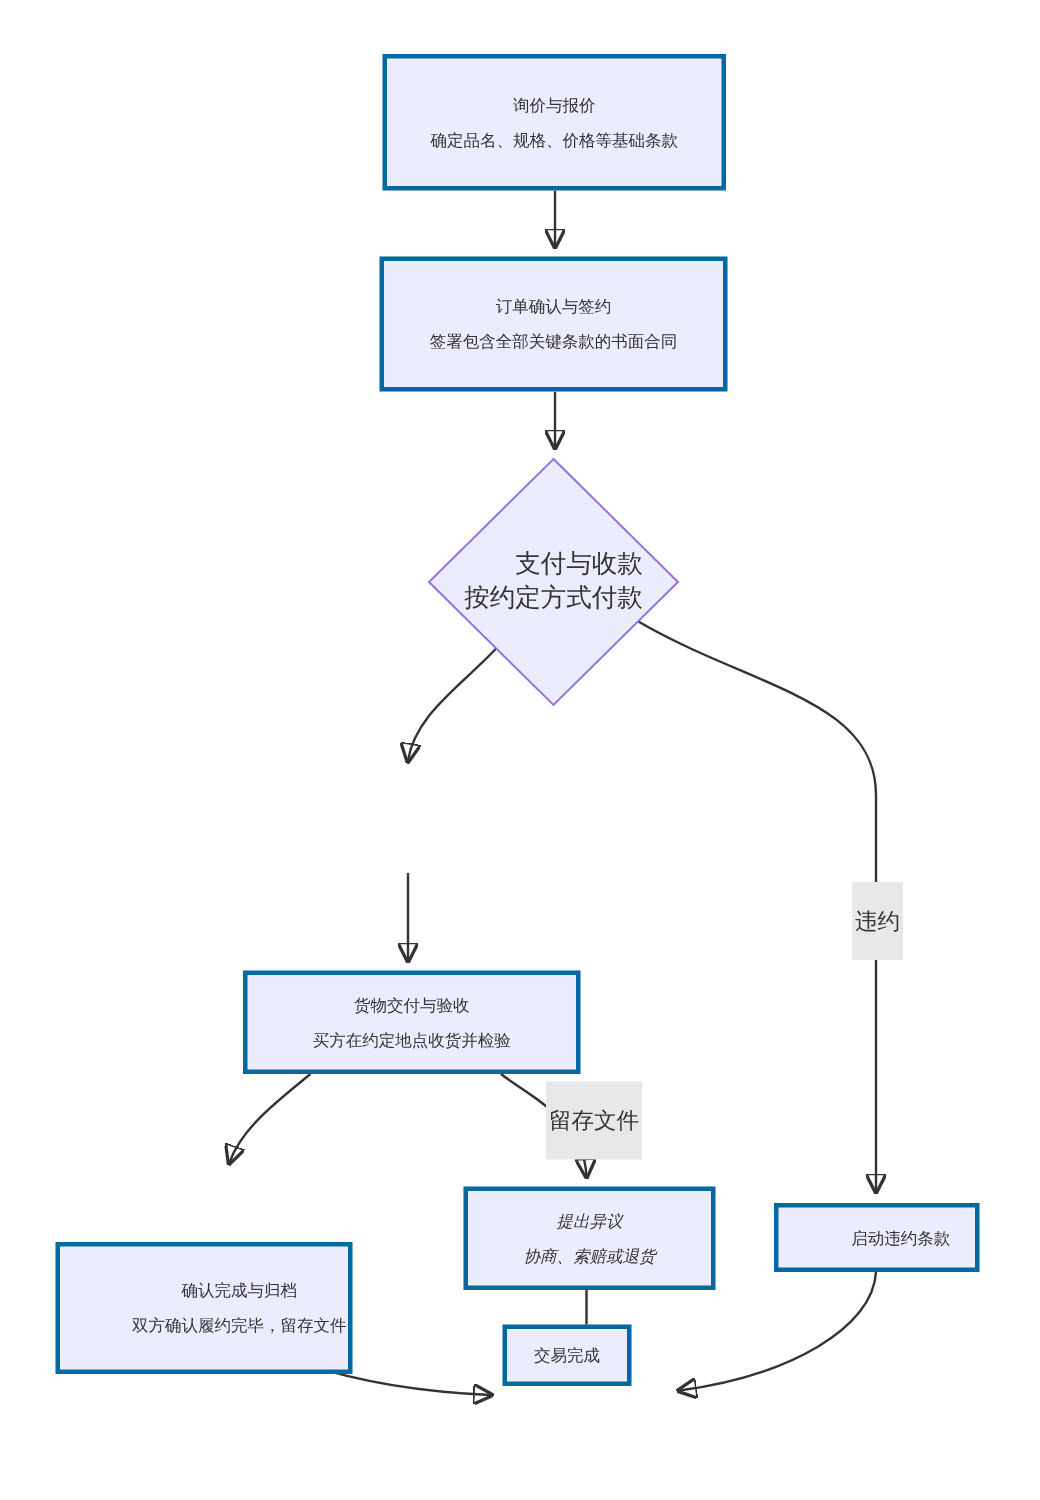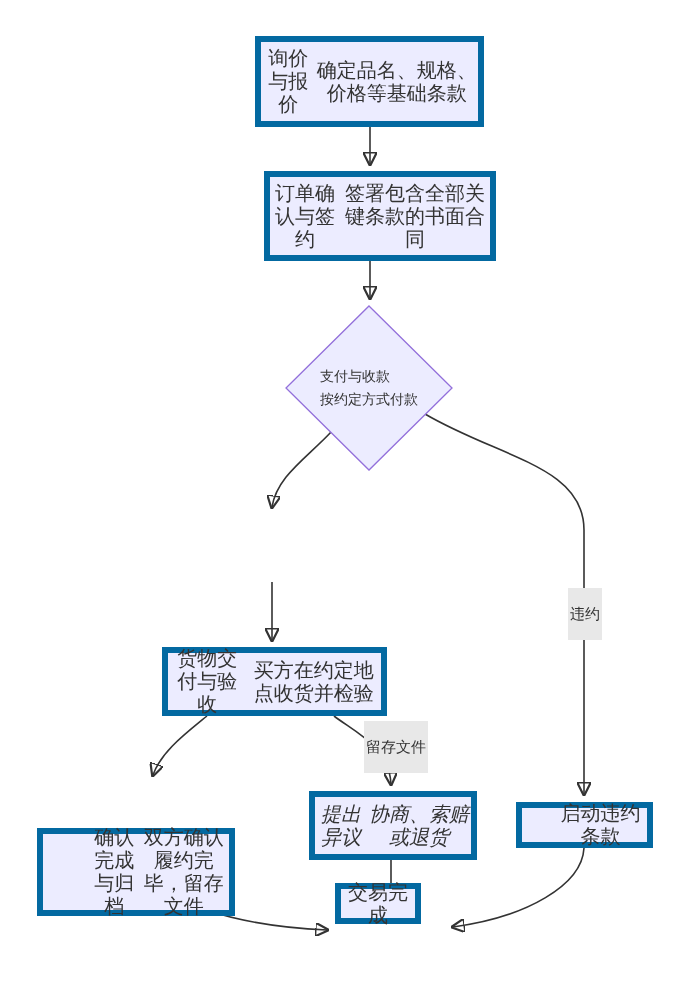--- a/index.html
+++ b/index.html
@@ -10,37 +10,37 @@
     font-family:"DejaVu Sans","Liberation Sans",sans-serif;
     color:#333333;
     overflow:hidden;
   }
   .edges{position:absolute;left:0;top:0;width:693px;height:1000px;}
   .edges path{fill:none;stroke:#333333;stroke-width:1.6px;}
   .node{
     position:absolute;
     box-sizing:border-box;
     background:#ECECFF;
-    border:6px solid #0369a1;
-    display:flex;flex-direction:row;align-items:center;justify-content:center;
+    border:3px solid #0369a1;
+    display:flex;flex-direction:column;align-items:center;justify-content:center;
     text-align:center;
-    font-size:20px;line-height:23px;color:#333333;
+    font-size:11px;line-height:23px;color:#333333;
   }
   .node .t{max-width:195px;}
   .node .s{max-width:188px;}
   .node .s:empty{display:none;}
   .diamond-node{
     position:absolute;
     display:flex;align-items:center;justify-content:center;
   }
   .diamond-node svg{position:absolute;left:0;top:0;}
   .diamond-node polygon{fill:#ECECFF;stroke:#9370DB;stroke-width:1.3px;}
   .diamond-label{
     position:relative;
-    text-align:left;font-size:14px;line-height:23px;color:#333333;
+    text-align:right;font-size:17px;line-height:23px;color:#333333;
   }
   .edge-label{
     position:absolute;
     transform:translate(-50%,-50%);
     background:#e8e8e8;
     color:#333333;
     font-size:15px;line-height:20px;
     padding:16px 2px;
     white-space:nowrap;
   }
@@ -66,21 +66,21 @@
     <path d="M150,870 C153,900 235,926 327,930" marker-end="url(#arrow)"></path>
     <path d="M391,860 L391,910" marker-end="url(#arrow)"></path>
     <path d="M584,848 C582,885 527,917 453,927" marker-end="url(#arrow)"></path>
   </svg>
 
   <div class="node" style="left:255px;top:36px;width:229px;height:91px;">
     <div class="t">询价与报价</div>
     <div class="s">确定品名、规格、价格等基础条款</div>
   </div>
 
-  <div class="node" style="left:264px;top:171px;width:232px;height:90px;">
+  <div class="node" style="left:253px;top:171px;width:232px;height:90px;">
     <div class="t">订单确认与签约</div>
     <div class="s">签署包含全部关键条款的书面合同</div>
   </div>
 
   <div class="diamond-node" style="left:285px;top:305px;width:168px;height:166px;">
     <svg width="168" height="166" viewBox="0 0 168 166">
       <polygon points="84,1 167,83 84,165 1,83"></polygon>
     </svg>
     <div class="diamond-label">
       <div class="t">支付与收款</div>

